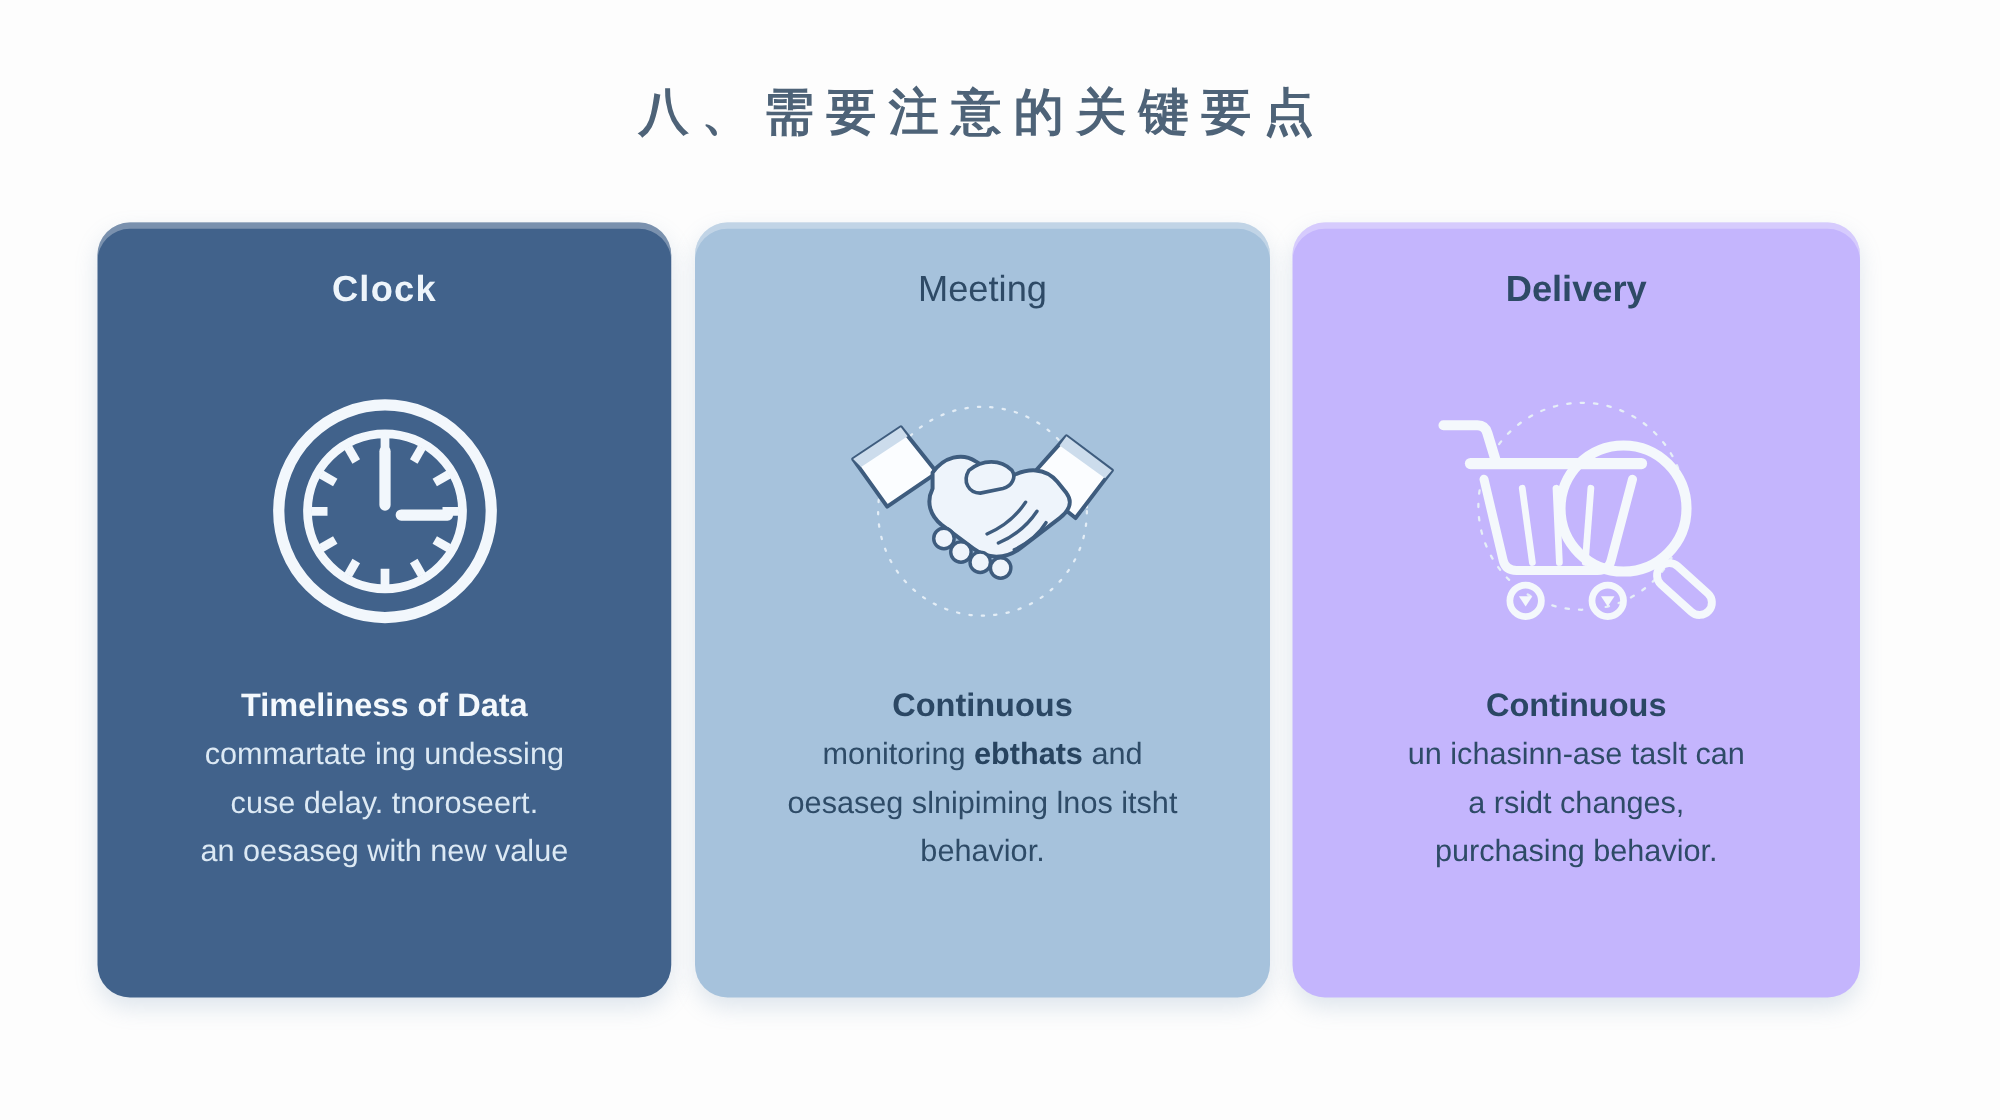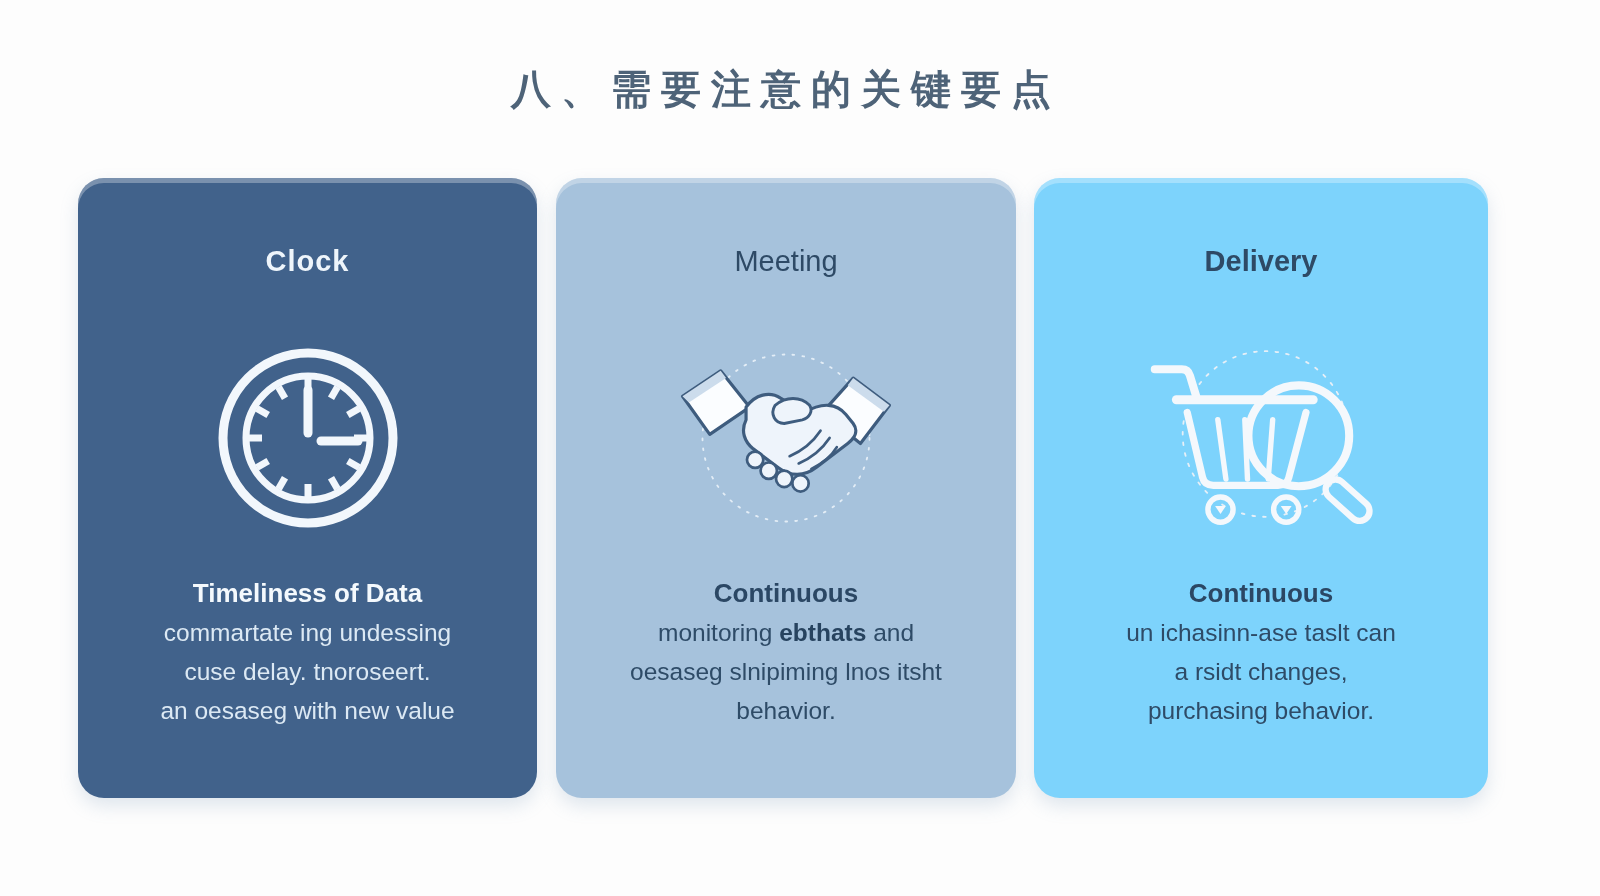--- a/index.html
+++ b/index.html
@@ -17,24 +17,24 @@
     color:#4e6378;
   }
   .card {
     position:absolute; top:178px; height:620px;
     border-radius:26px;
     display:flex; flex-direction:column; align-items:center;
     box-shadow: inset 0 5px 0 rgba(255,255,255,0.30), 0 8px 18px rgba(120,150,180,0.22);
   }
   .card-dark  { left:78px;  width:459px; background:#41628b; }
   .card-light { left:556px; width:460px; background:#a6c2dc; }
-  .card-light2{ left:1034px;width:454px; background:#7dd3fc; }
+  .card-light2{ left:1034px;width:454px; background:#c4b5fd; }
 
   .card-label {
-    margin-top:66px; height:34px; line-height:34px;
+    margin-top:37px; height:34px; line-height:34px;
     font-size:29px;
   }
   .card-dark  .card-label { color:#eef5fb; font-weight:600; letter-spacing:1px; }
   .card-light .card-label { color:#2e4a66; font-weight:500; }
   .card-light2 .card-label { color:#2e4a66; font-weight:700; }
 
   .icon-wrap {
     margin-top:55px; height:210px;
     display:flex; align-items:center; justify-content:center;
   }

